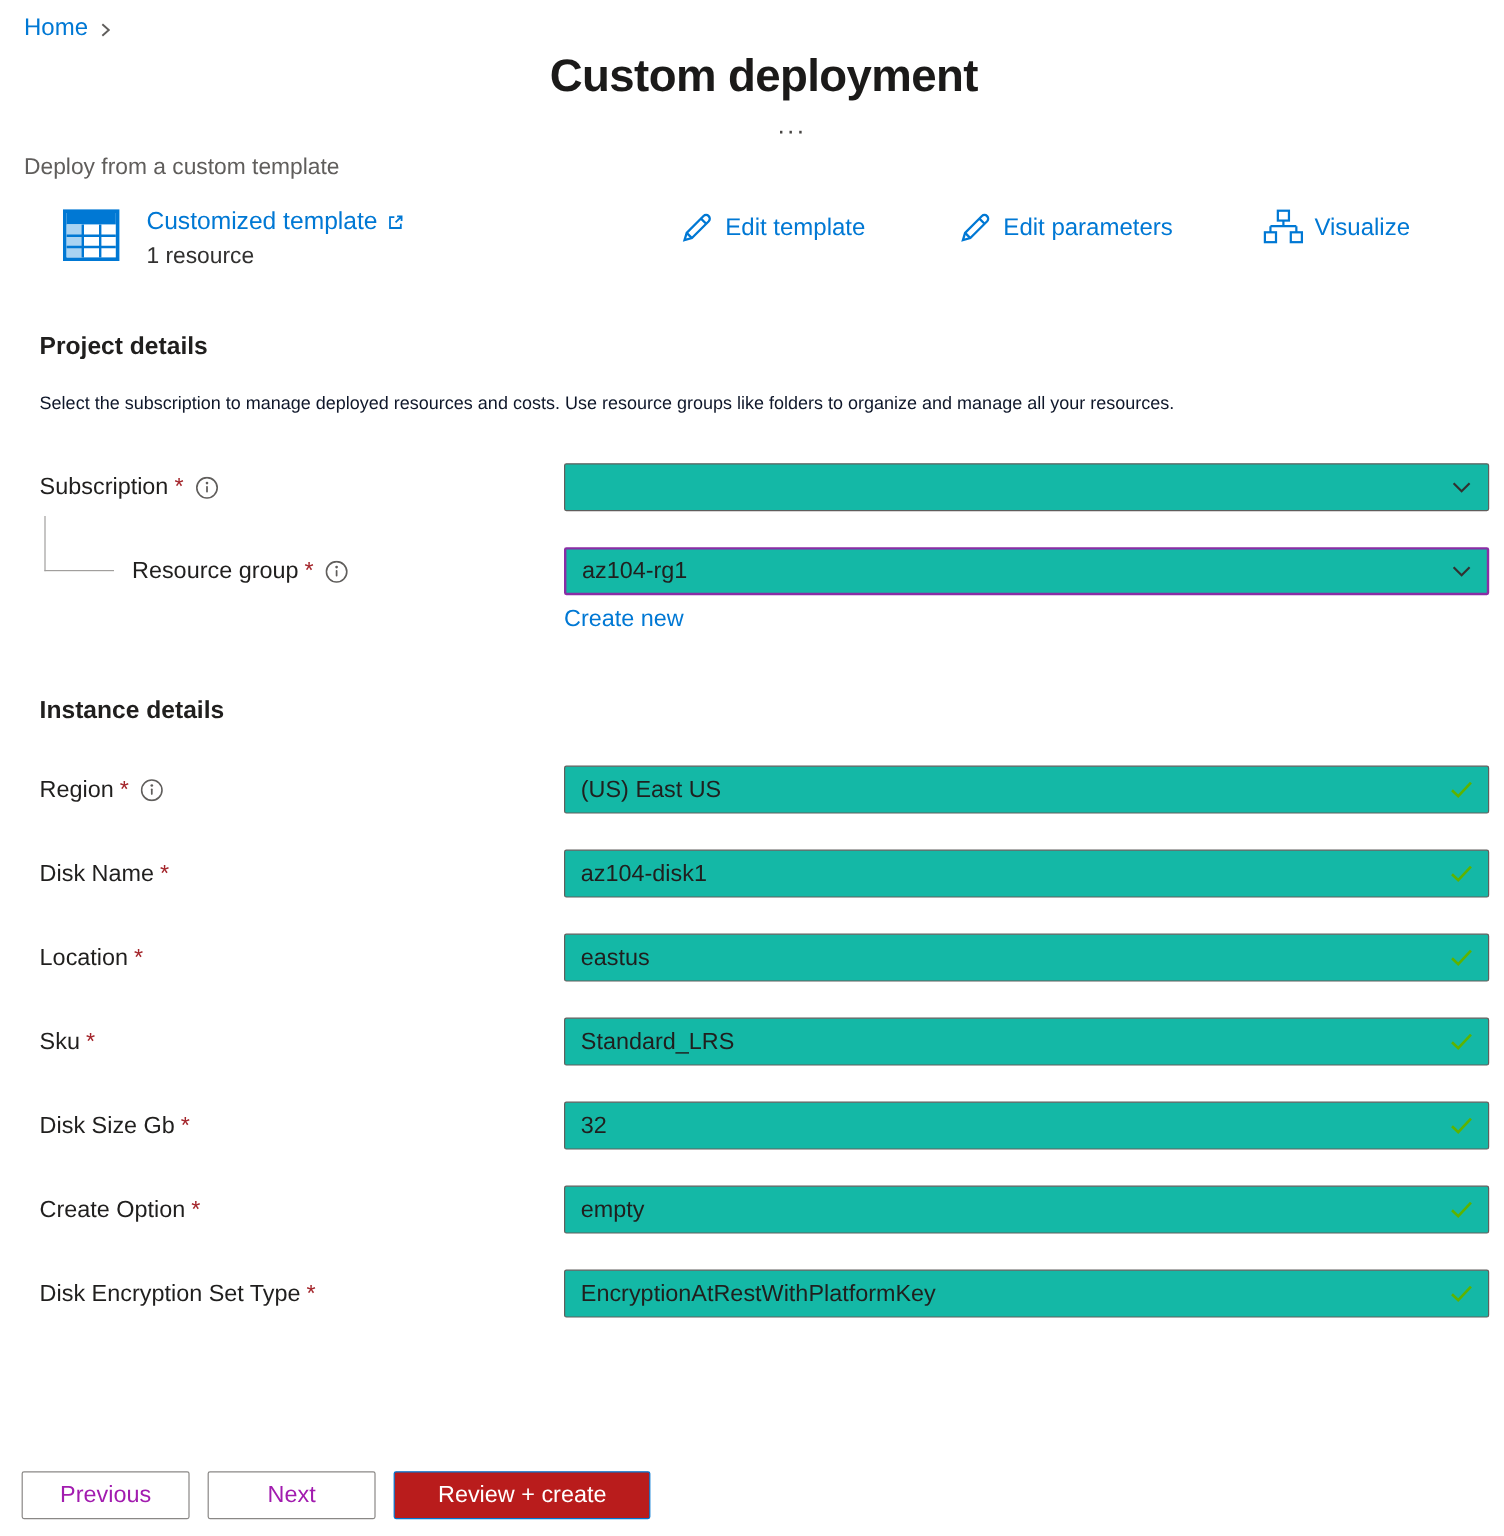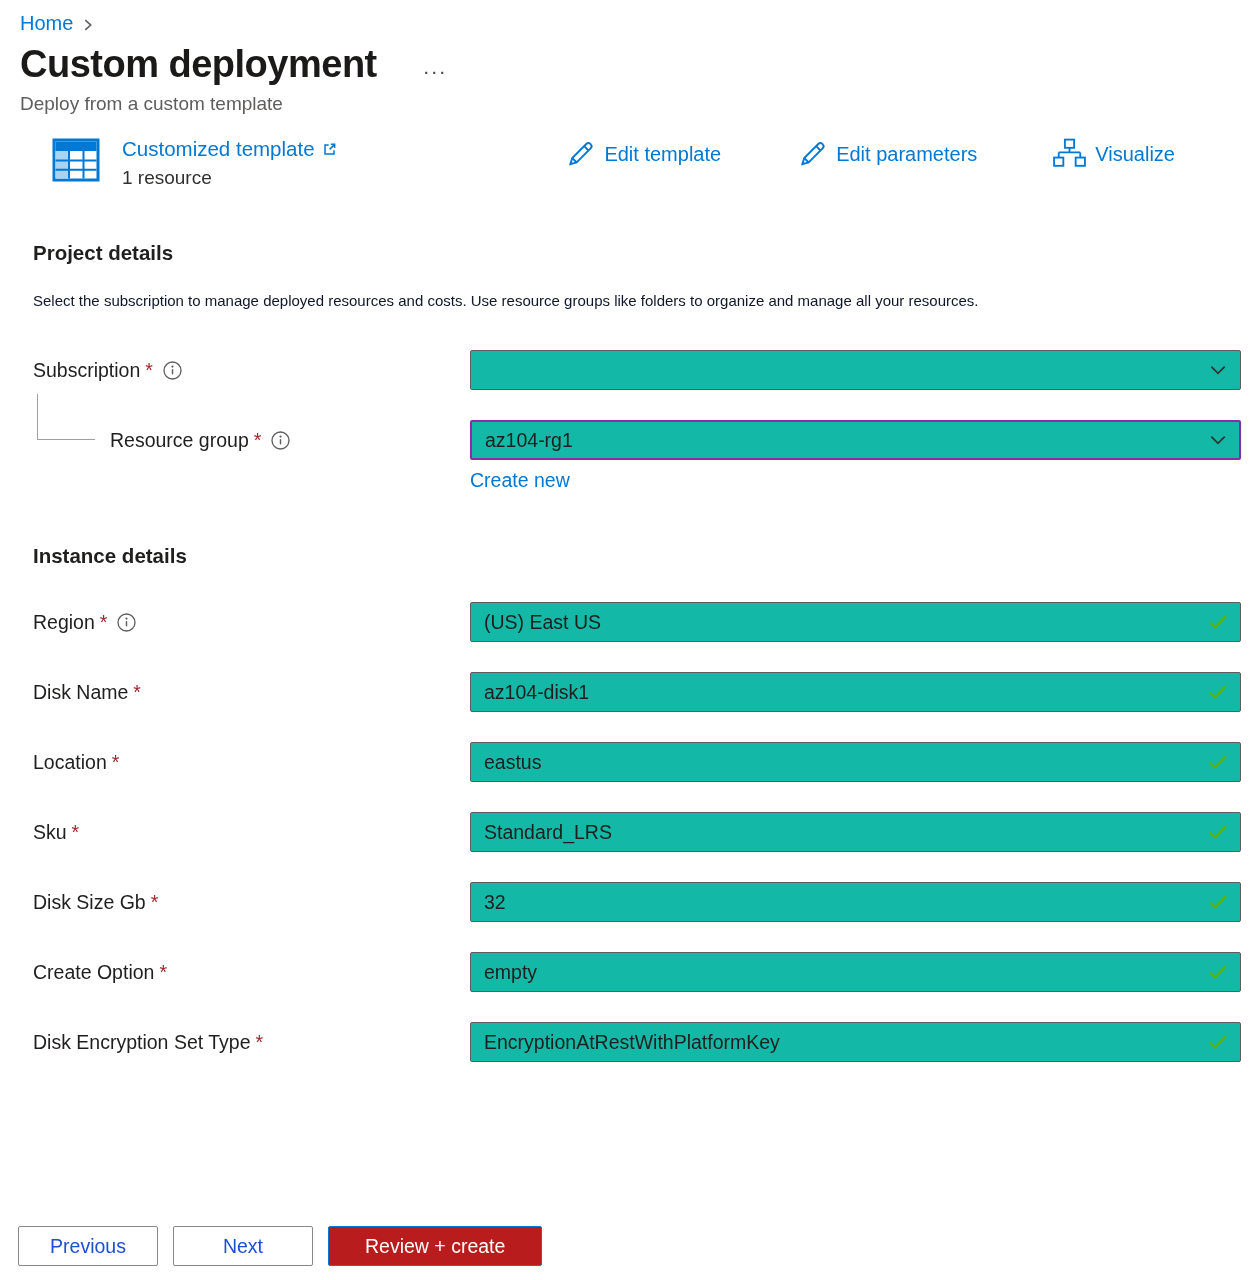--- a/index.html
+++ b/index.html
@@ -10,21 +10,21 @@
     font-family:"Liberation Sans", sans-serif;
   }
   .page { position:absolute; inset:0; overflow:hidden; }
 
   
   .breadcrumb { padding:12px 0 0 20px; display:flex; align-items:center; gap:9px; font-size:20px; }
   .crumb { color:#0078d4; text-decoration:none; cursor:pointer; }
   .crumb-sep { display:flex; align-items:center; margin-top:2px; }
 
   
-  .title-row { display:flex; align-items:center; margin:8px 0 0 20px; }
+  .title-row { display:flex; align-items:center; margin:8px 0 0 20px;flex-direction:column; }
   h1 { margin:0; font-size:38px; font-weight:700; color:#1b1a19; letter-spacing:-0.5px; }
   .more { margin-left:46px; margin-top:12px; font-size:21px; letter-spacing:1px; color:#484644; cursor:pointer; }
   .subtitle { margin:7px 0 0 20px; font-size:19px; color:#605e5c; }
 
   
   .banner { margin:20px 0 0 15px; height:84px; background:#f2ecf7; display:flex; align-items:center;
             padding-left:31px; cursor:pointer; }
   .rocket { display:flex; line-height:0; }
   .banner-text { margin-left:15px; font-size:19.5px; color:#201f1e; }
   .banner-arrow { margin-left:10px; font-size:22px; color:#201f1e; }
@@ -61,21 +61,21 @@
   .rg-row .labels { padding-left:77px; }
   .connector { position:absolute; left:4px; top:-26px; width:58px; height:46px;
                border-left:1px solid #a19f9d; border-bottom:1px solid #a19f9d; }
   .create-new { margin:9px 0 0 470px; font-size:19.5px; }
   .link { color:#0078d4; text-decoration:none; cursor:pointer; }
 
   
   footer { position:absolute; left:0; right:0; bottom:0; height:68px; background:#fff; z-index:5;
            display:flex; align-items:center; padding-left:18px; gap:15px; }
   .btn { height:40px; min-width:140px; padding:0 22px; text-align:center;
-         font-family:inherit; font-size:19.5px; color:#1d4ed8;
+         font-family:inherit; font-size:19.5px; color:#a21caf;
          background:#fff; border:1px solid #8a8886; border-radius:2px; cursor:pointer; }
   .btn.primary { background:#b91c1c; border-color:#0078d4; color:#fff; padding:0 36px; }
 </style>
 </head>
 <body>
 
 <div class="page">
 
   <nav class="breadcrumb">
     <a class="crumb" href="#">Home</a>

